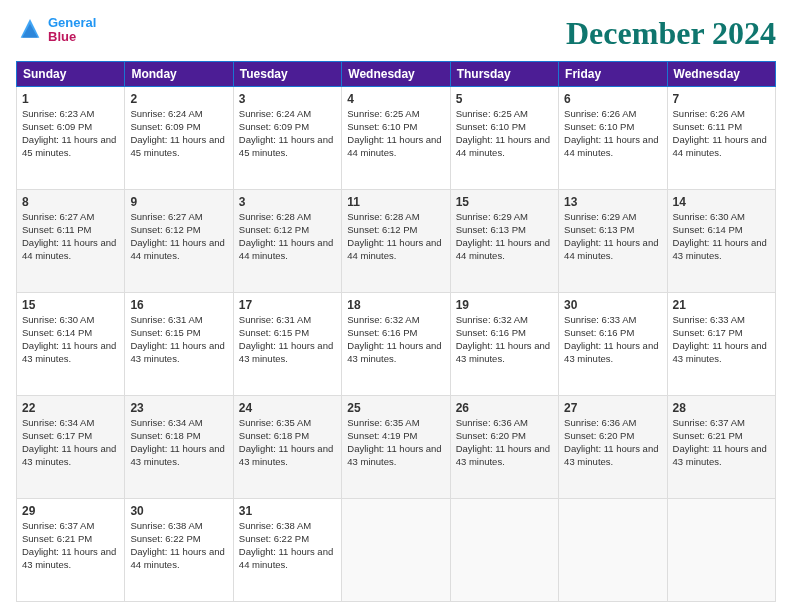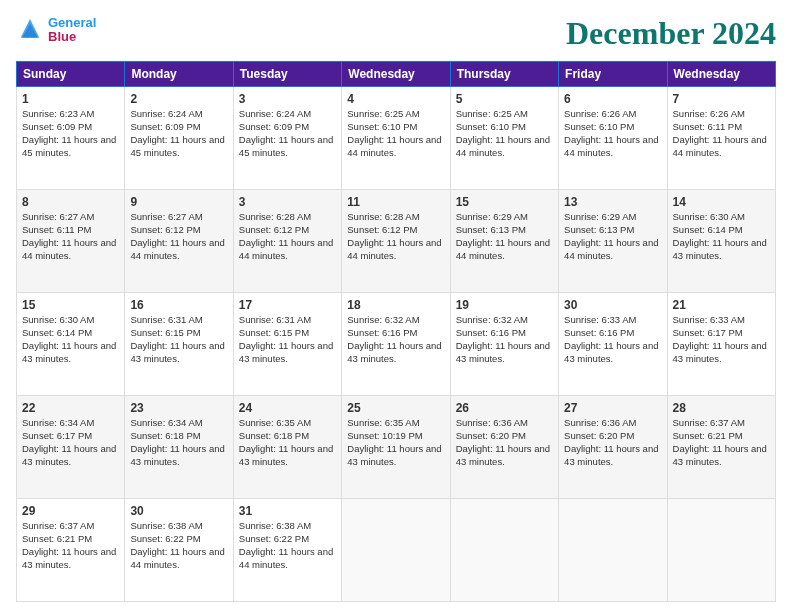--- a/index.html
+++ b/index.html
@@ -155,21 +155,21 @@
           <td><span class="day-num">17</span><span>Sunrise: 6:31 AM</span><br><span>Sunset: 6:15 PM</span><br><span>Daylight: 11 hours and 43 minutes.</span></td>
           <td><span class="day-num">18</span><span>Sunrise: 6:32 AM</span><br><span>Sunset: 6:16 PM</span><br><span>Daylight: 11 hours and 43 minutes.</span></td>
           <td><span class="day-num">19</span><span>Sunrise: 6:32 AM</span><br><span>Sunset: 6:16 PM</span><br><span>Daylight: 11 hours and 43 minutes.</span></td>
           <td><span class="day-num">30</span><span>Sunrise: 6:33 AM</span><br><span>Sunset: 6:16 PM</span><br><span>Daylight: 11 hours and 43 minutes.</span></td>
           <td><span class="day-num">21</span><span>Sunrise: 6:33 AM</span><br><span>Sunset: 6:17 PM</span><br><span>Daylight: 11 hours and 43 minutes.</span></td>
         </tr>
         <tr>
           <td><span class="day-num">22</span><span>Sunrise: 6:34 AM</span><br><span>Sunset: 6:17 PM</span><br><span>Daylight: 11 hours and 43 minutes.</span></td>
           <td><span class="day-num">23</span><span>Sunrise: 6:34 AM</span><br><span>Sunset: 6:18 PM</span><br><span>Daylight: 11 hours and 43 minutes.</span></td>
           <td><span class="day-num">24</span><span>Sunrise: 6:35 AM</span><br><span>Sunset: 6:18 PM</span><br><span>Daylight: 11 hours and 43 minutes.</span></td>
-          <td><span class="day-num">25</span><span>Sunrise: 6:35 AM</span><br><span>Sunset: 10:19 PM</span><br><span>Daylight: 11 hours and 43 minutes.</span></td>
+          <td><span class="day-num">25</span><span>Sunrise: 6:35 AM</span><br><span>Sunset: 4:19 PM</span><br><span>Daylight: 11 hours and 43 minutes.</span></td>
           <td><span class="day-num">26</span><span>Sunrise: 6:36 AM</span><br><span>Sunset: 6:20 PM</span><br><span>Daylight: 11 hours and 43 minutes.</span></td>
           <td><span class="day-num">27</span><span>Sunrise: 6:36 AM</span><br><span>Sunset: 6:20 PM</span><br><span>Daylight: 11 hours and 43 minutes.</span></td>
           <td><span class="day-num">28</span><span>Sunrise: 6:37 AM</span><br><span>Sunset: 6:21 PM</span><br><span>Daylight: 11 hours and 43 minutes.</span></td>
         </tr>
         <tr>
           <td><span class="day-num">29</span><span>Sunrise: 6:37 AM</span><br><span>Sunset: 6:21 PM</span><br><span>Daylight: 11 hours and 43 minutes.</span></td>
           <td><span class="day-num">30</span><span>Sunrise: 6:38 AM</span><br><span>Sunset: 6:22 PM</span><br><span>Daylight: 11 hours and 44 minutes.</span></td>
           <td><span class="day-num">31</span><span>Sunrise: 6:38 AM</span><br><span>Sunset: 6:22 PM</span><br><span>Daylight: 11 hours and 44 minutes.</span></td>
           <td class="empty"></td>
           <td class="empty"></td>

